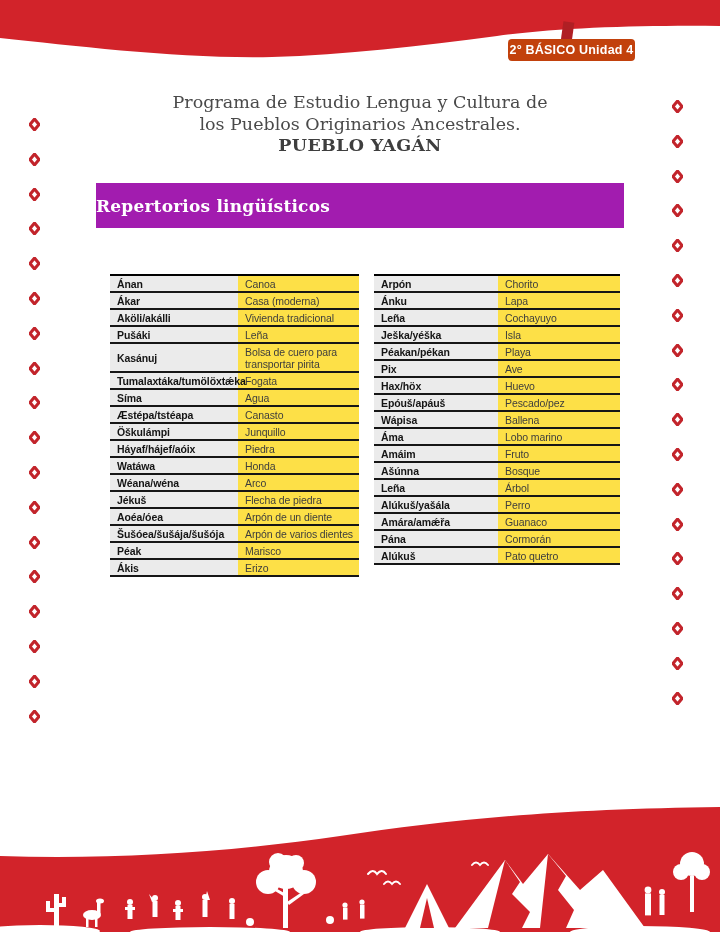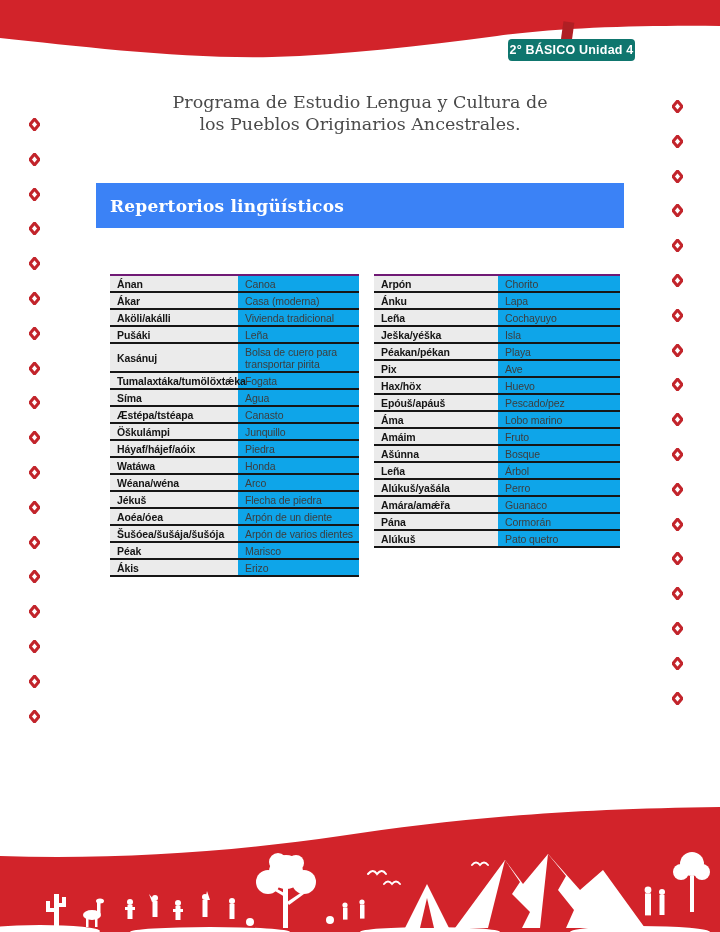--- a/index.html
+++ b/index.html
@@ -5,56 +5,56 @@
   * { margin:0; padding:0; box-sizing:border-box; }
   html,body { background:#ffffff; }
   .page {
     position:relative; width:720px; height:932px; overflow:hidden;
     background:#ffffff; font-family:"Liberation Sans", sans-serif;
   }
   
   .top-wave { position:absolute; left:0; top:0; width:720px; height:62px; }
   .unit-badge {
     position:absolute; left:508px; top:39px; width:127px; height:22px;
-    background:#0f766e; border-radius:4px; color:#fff;
+    background:#c2410c; border-radius:4px; color:#fff;
     font-size:12.5px; font-weight:bold; letter-spacing:.2px;
     display:flex; align-items:center; justify-content:center;
   }
   .badge-stem {
     position:absolute; left:562px; top:22px; width:11px; height:20px;
     background:#B01F24; transform:rotate(8deg);
   }
   
   .title-block {
     position:absolute; left:0; top:92px; width:720px; text-align:center;
     font-family:"DejaVu Serif", serif; color:#4a4a4a;
     font-size:17.5px; line-height:21.5px;
   }
   .title-block .l3 { font-weight:bold; color:#3e3e3e; letter-spacing:.3px; }
   
   .section-banner {
     position:absolute; left:96px; top:183px; width:528px; height:45px;
-    background:#3b82f6; color:#ffffff; display:flex; align-items:center;
+    background:#a21caf; color:#ffffff; display:flex; align-items:center;
     font-family:"DejaVu Serif", serif; font-weight:bold; font-size:17px;
-    padding-left:14px; letter-spacing:.2px;
+    letter-spacing:.2px;
   }
   
   table.vocab {
     position:absolute; top:274px; border-collapse:collapse;
-    table-layout:fixed; border-top:2px solid #701a75;
+    table-layout:fixed; border-top:2px solid #000000;
   }
   table.vocab.left  { left:110px; width:249px; }
   table.vocab.right { left:374px; width:246px; }
   table.vocab td {
     border-bottom:2px solid #161616; vertical-align:middle;
     font-size:10.5px; line-height:12px; padding:1.5px 4px 1.5px 7px;
     letter-spacing:-0.1px;
   }
   td.term-cell   { background:#EBEBEB; font-weight:bold; color:#141414; }
-  td.meaning-cell{ background:#0ea5e9; color:#3d3d3d; padding-left:5px; }
+  td.meaning-cell{ background:#fde047; color:#3d3d3d; padding-left:5px; }
   table.vocab.left  td.term-cell { width:128px; }
   table.vocab.right td.term-cell { width:124px; }
   
   .diamond-col { position:absolute; width:12px; }
   .diamond-col.left  { left:29px;  top:117px; height:620px; }
   .diamond-col.right { left:672px; top:99px;  height:620px; }
   .diamond-col span { position:absolute; left:0; width:11px; height:13px; display:block; }
   
   .footer-art { position:absolute; left:0; bottom:0; width:720px; height:130px; }
 </style>
@@ -65,20 +65,21 @@
 
   <svg class="top-wave" viewBox="0 0 720 62" preserveAspectRatio="none">
     <path d="M0,0 L720,0 L720,26 C640,25 555,28 497,36 C420,46 345,55 272,57 C180,59 78,46 0,38 Z" fill="#D2232A"></path>
   </svg>
   <div class="badge-stem"></div>
   <div class="unit-badge">2° BÁSICO Unidad 4</div>
 
   <div class="title-block">
     <div class="l1">Programa de Estudio Lengua y Cultura de</div>
     <div class="l2">los Pueblos Originarios Ancestrales.</div>
+    <div class="l3">PUEBLO YAGÁN</div>
   </div>
 
   <div class="section-banner">
     <span>Repertorios lingüísticos</span>
   </div>
 
   <table class="vocab left">
     <tbody>
         <tr>
           <td class="term-cell">Ánan</td>
@@ -176,20 +177,24 @@
           <td class="term-cell">Pix</td>
           <td class="meaning-cell">Ave</td>
         </tr>
         <tr>
           <td class="term-cell">Hax/höx</td>
           <td class="meaning-cell">Huevo</td>
         </tr>
         <tr>
           <td class="term-cell">Epóuš/apáuš</td>
           <td class="meaning-cell">Pescado/pez</td>
+        </tr>
+        <tr>
+          <td class="term-cell">Wápisa</td>
+          <td class="meaning-cell">Ballena</td>
         </tr>
         <tr>
           <td class="term-cell">Áma</td>
           <td class="meaning-cell">Lobo marino</td>
         </tr>
         <tr>
           <td class="term-cell">Amáim</td>
           <td class="meaning-cell">Fruto</td>
         </tr>
         <tr>

